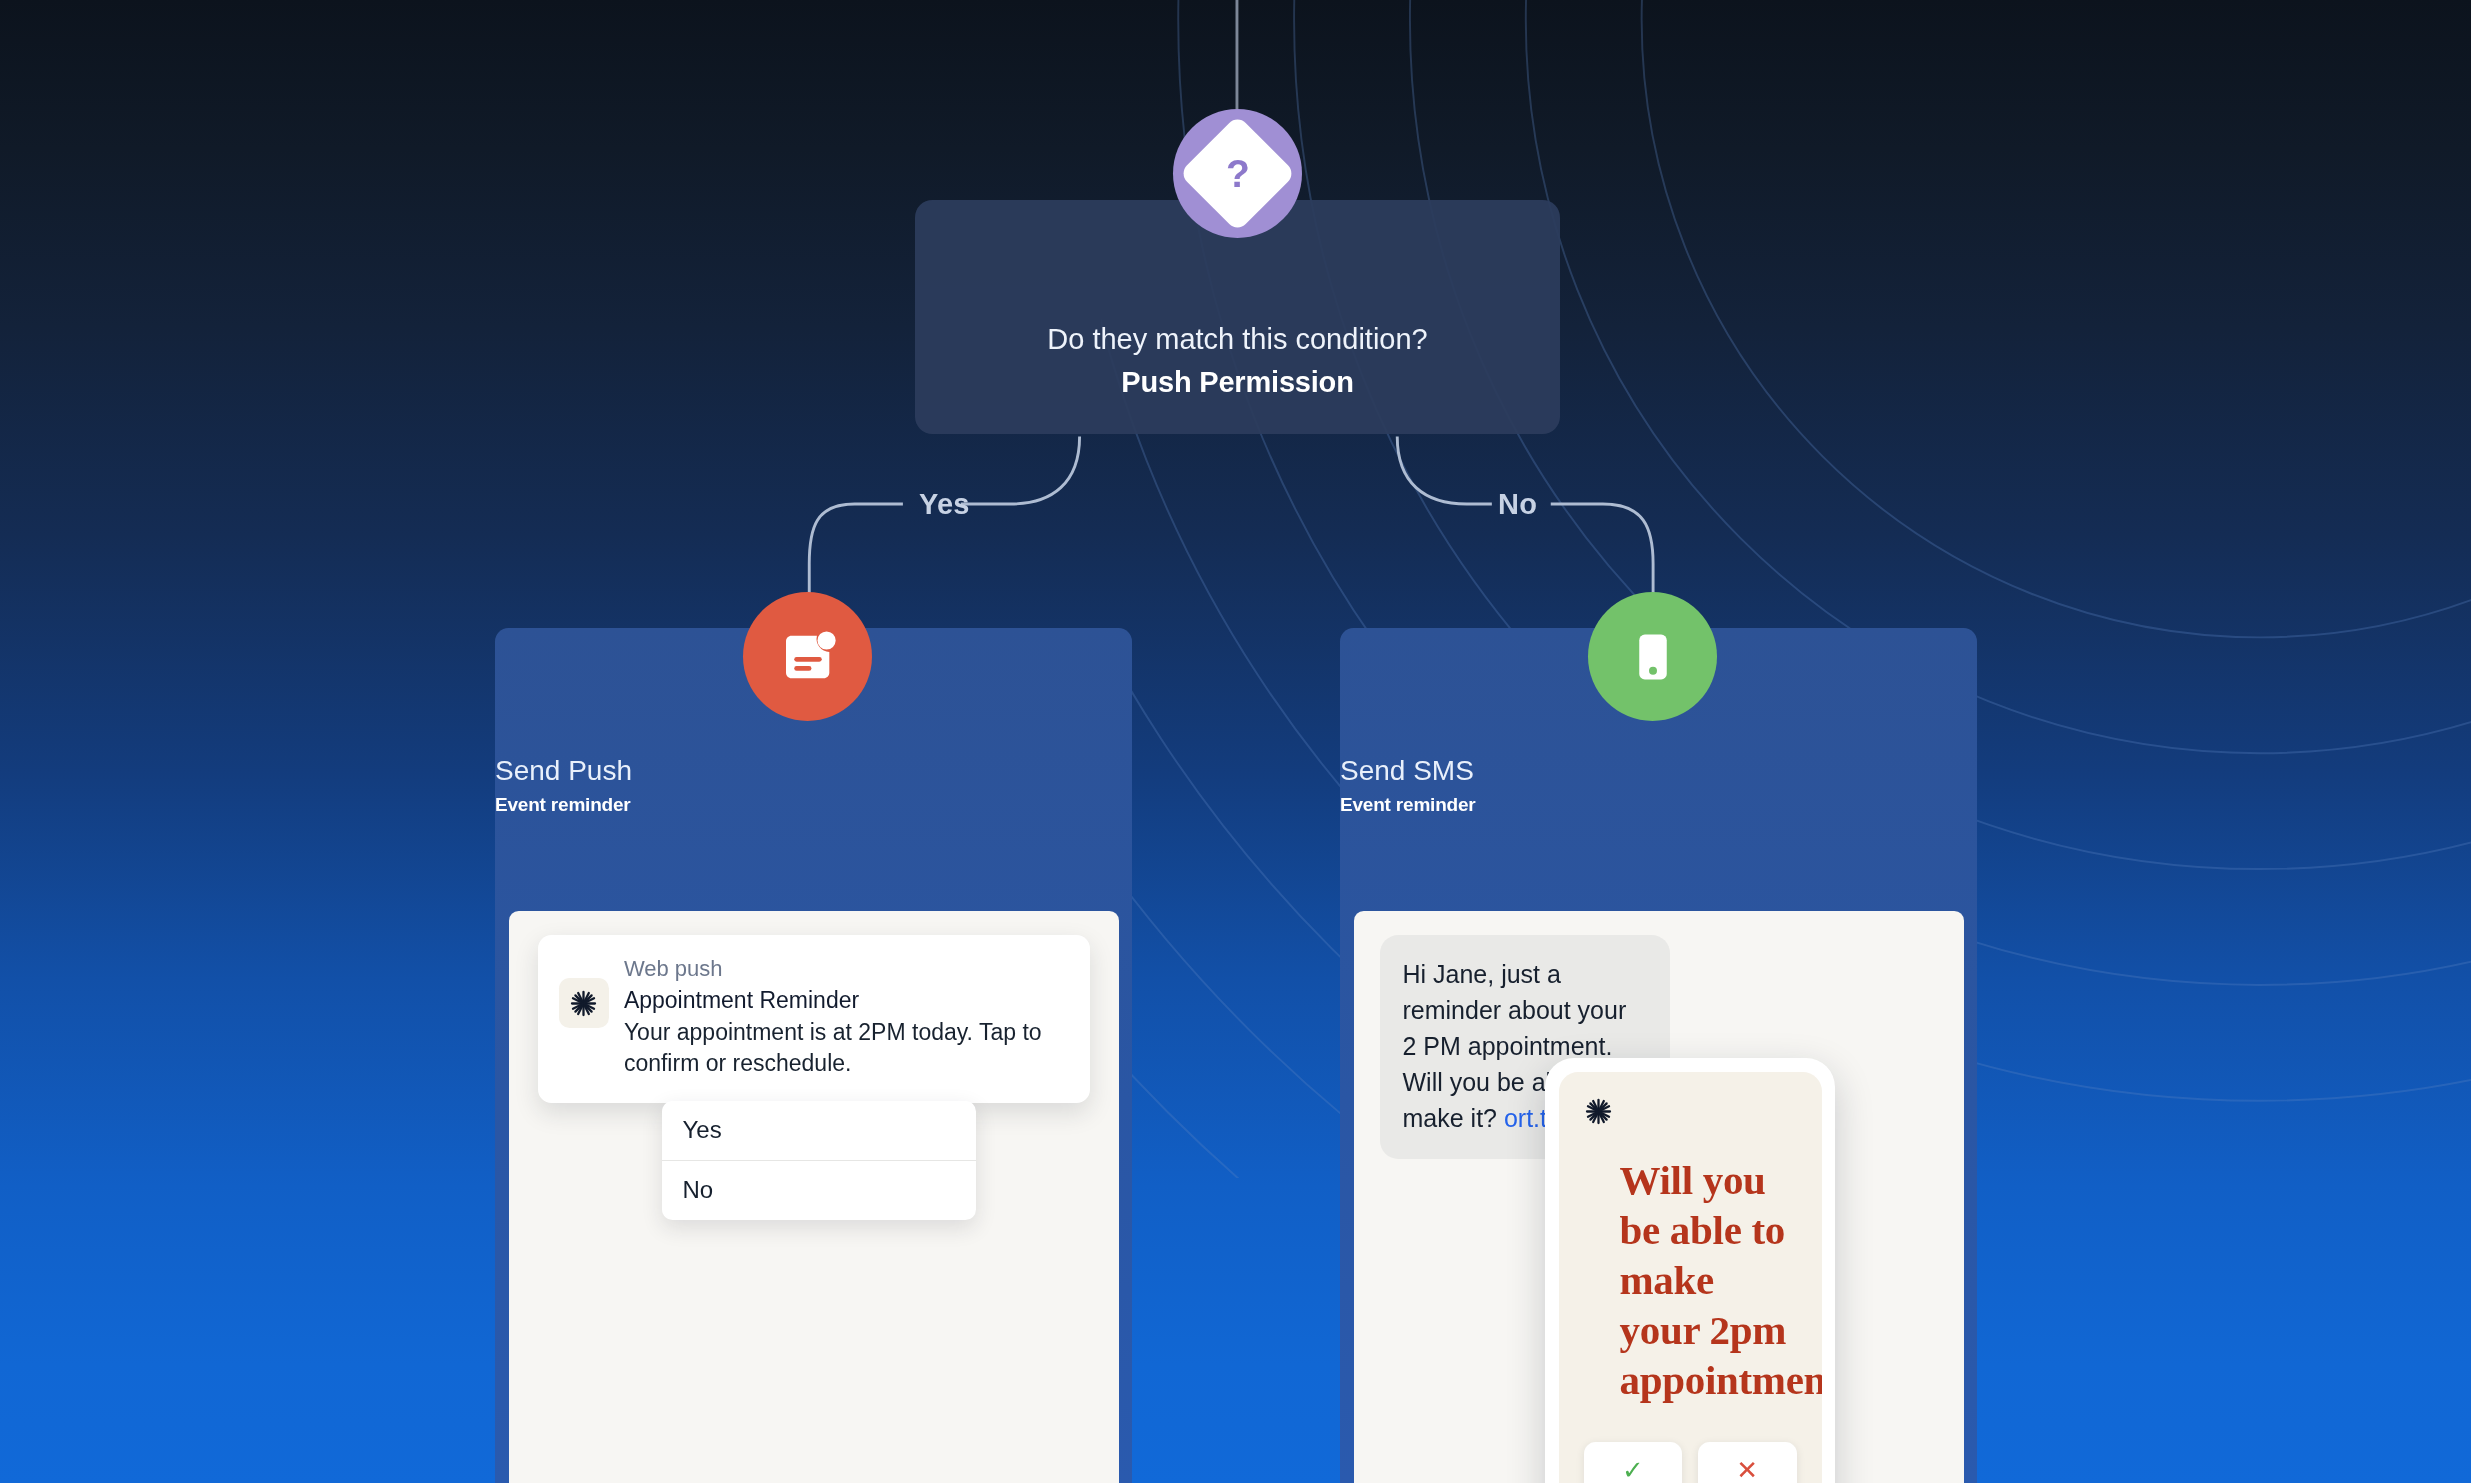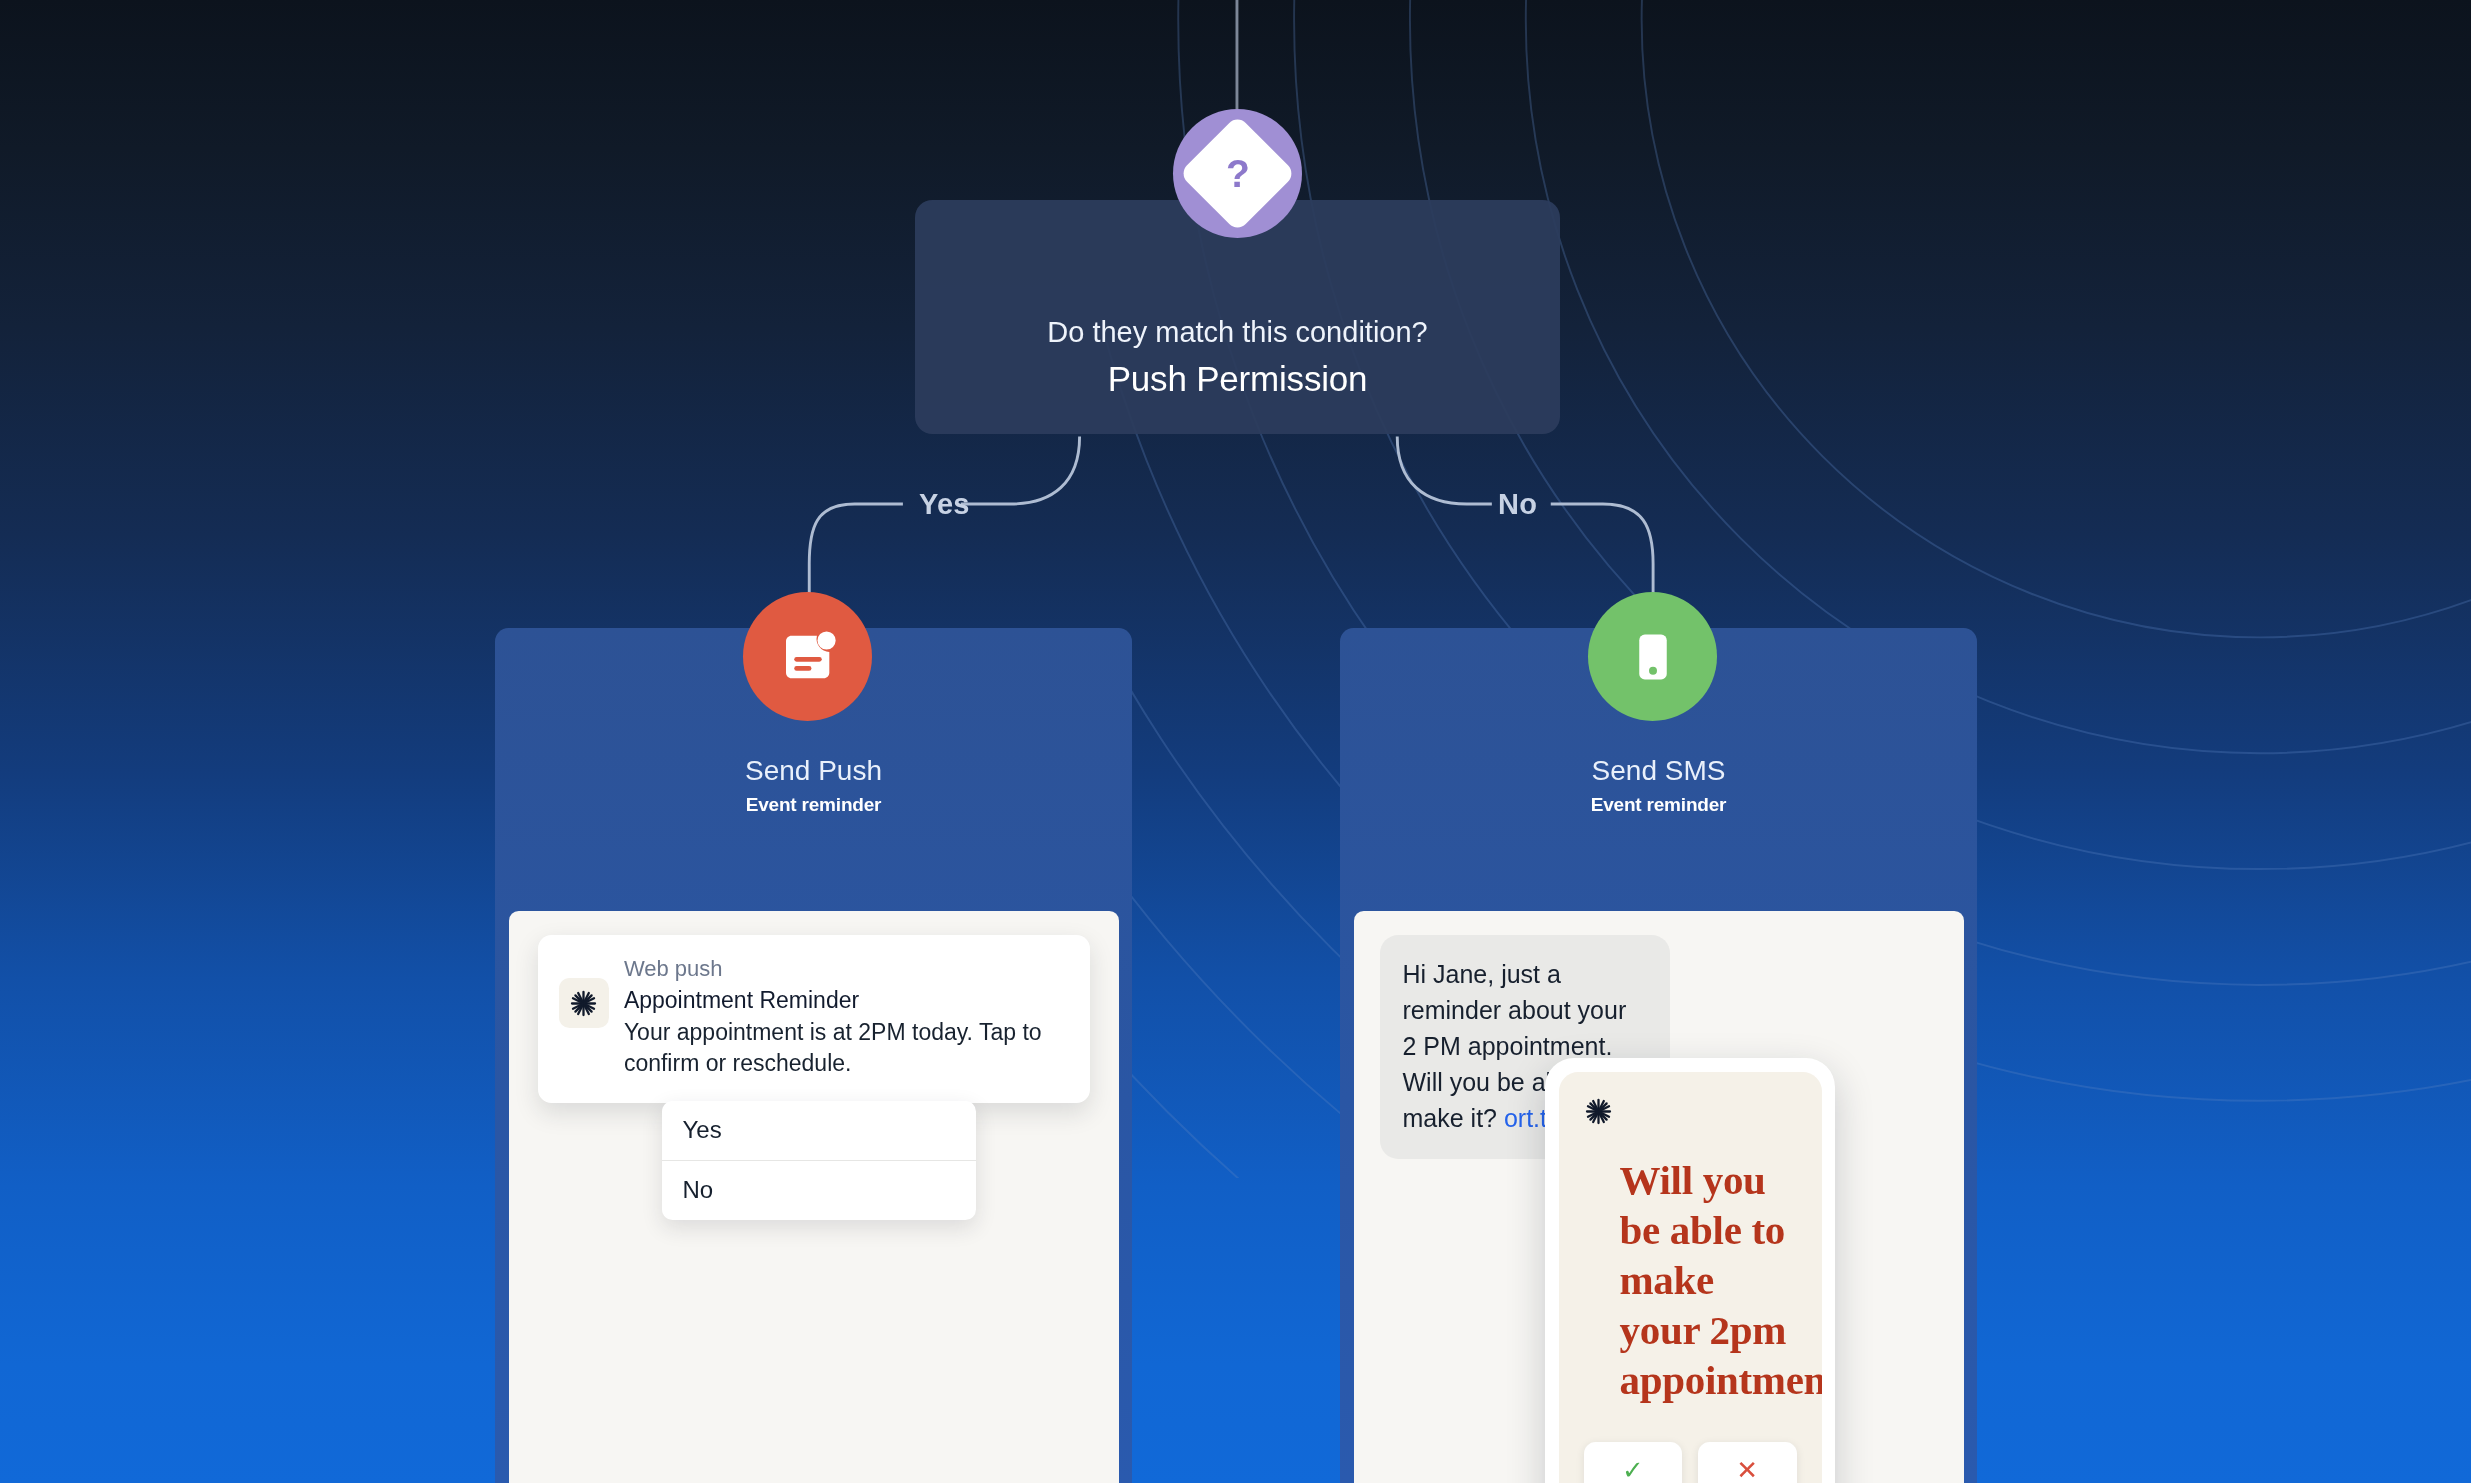--- a/index.html
+++ b/index.html
@@ -53,21 +53,21 @@
     display: flex; flex-direction: column;
     align-items: center; justify-content: flex-end;
     padding-bottom: 35px;
   }
   #condition-card .q {
     font-size: 29px; color: #eef3fb; font-weight: 400;
     line-height: 1.35;
     margin-top: 8px;
   }
   #condition-card .v {
-    font-size: 35px; color: #ffffff; font-weight: 400;
+    font-size: 29px; color: #ffffff; font-weight: 700;
     margin-top: 6.8px; letter-spacing: -0.2px;
   }
   .node-badge {
     position: absolute;
     width: 129px; height: 129px;
     border-radius: 50%;
     display: flex; align-items: center; justify-content: center;
     z-index: 6;
   }
   #condition-badge { left: 1173px; top: 109px; background: #a08fd4; }
@@ -89,21 +89,21 @@
     top: 628px;
     bottom: 0;
     border-radius: 13.5px 13.5px 0 0;
     background: linear-gradient(180deg, #2d5295 0%, #2a56a4 55%, #2a5aae 100%);
     overflow: hidden;
   }
   #node-push { left: 495px; }
   #node-sms  { left: 1340px; }
   .action-node .head {
     padding-top: 127px;
-    text-align: center;
+    text-align: left;
   }
   .action-node .ch { font-size: 28px; color: #e9f0fb; font-weight: 400; }
   .action-node .nm {
     font-size: 19px; color: #fff; font-weight: 700;
     margin-top: 7px; letter-spacing: -0.2px;
   }
   #push-badge { left: 743px; top: 592px; background: #e05a41; }
   #sms-badge  { left: 1588px; top: 592px; background: #73c26a; }
 
   

